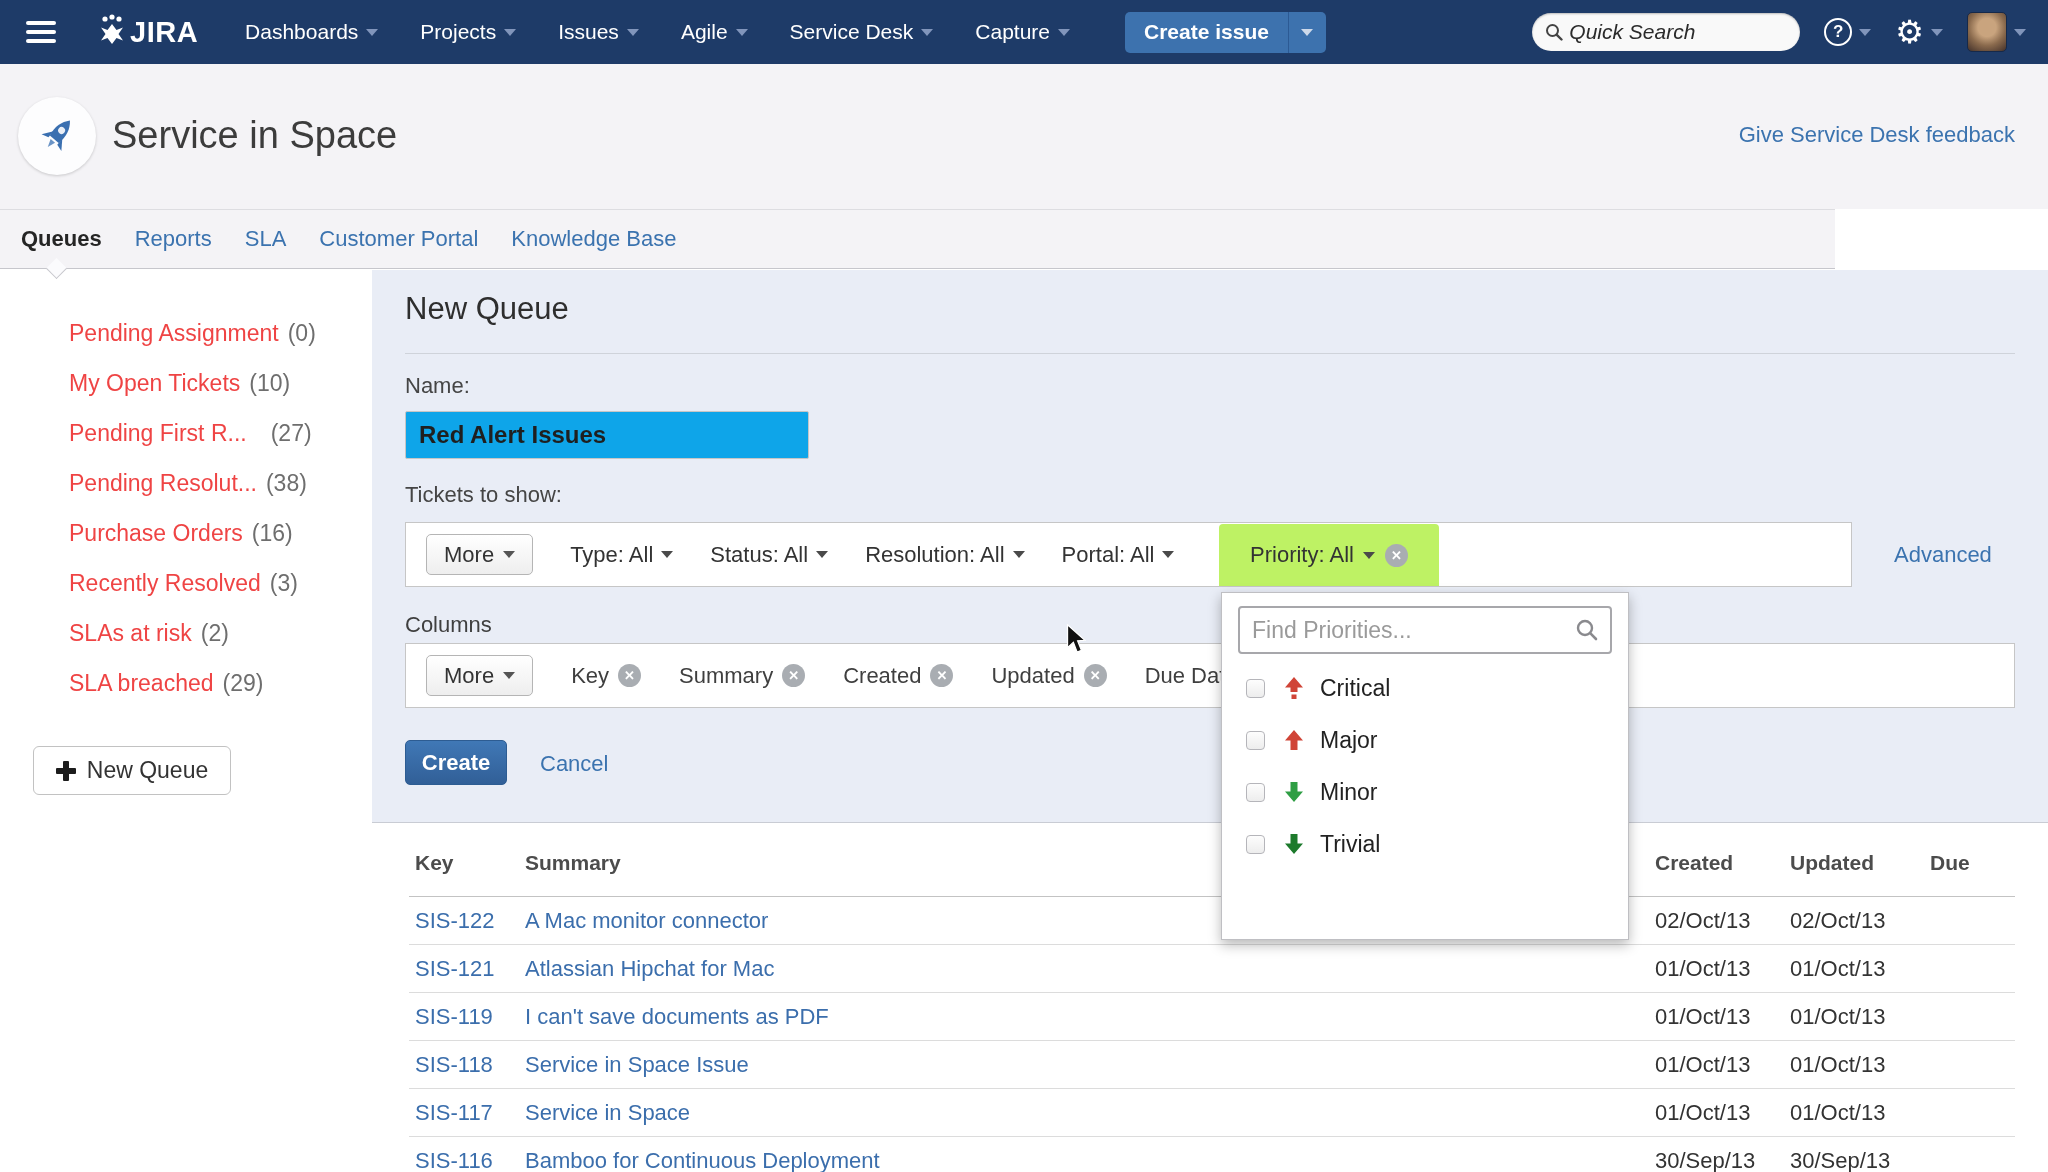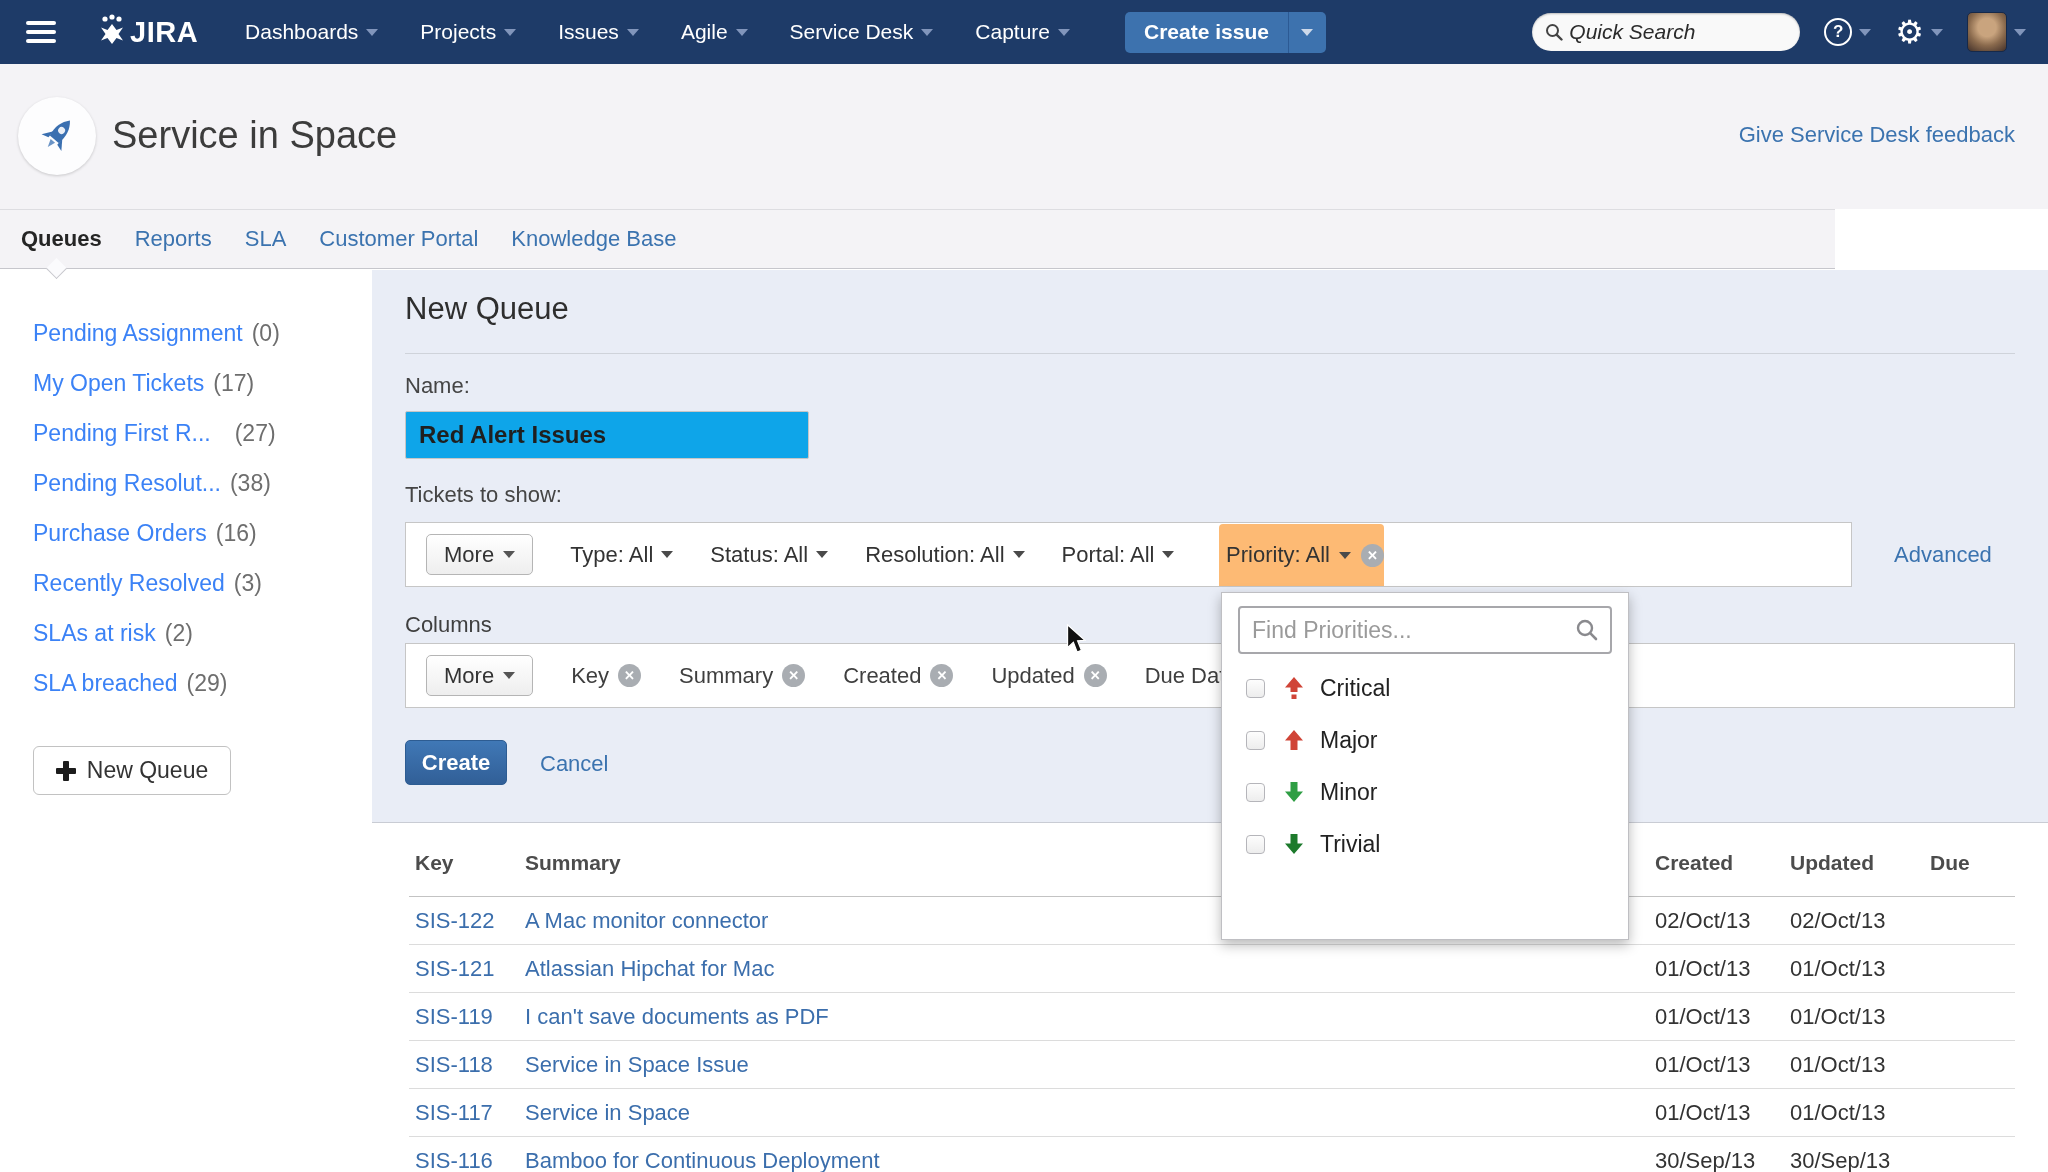--- a/index.html
+++ b/index.html
@@ -50,21 +50,21 @@
   .tabbar { position:absolute; left:0; top:209px; width:1835px; height:60px; background:#f4f3f6;
      border-top:1px solid #dddde1; border-bottom:1px solid #c6c6cc; display:flex; align-items:center; padding-left:21px; z-index:5; }
   .tab { font-size:22px; color:#3b73af; margin-right:33px; cursor:pointer; white-space:nowrap; }
   .tab.active { color:#252525; font-weight:bold; }
   .tab-notch { position:absolute; left:49px; bottom:-8px; width:15px; height:15px; background:#fbfbfd;
      transform:rotate(45deg); border-right:1px solid #c6c6cc; border-bottom:1px solid #c6c6cc; }
   
   .sidebar { position:absolute; left:0; top:270px; width:372px; height:902px; background:#fff; }
   .queue-list { list-style:none; padding-top:38px; }
   .queue-item { height:50px; display:flex; align-items:center; padding-left:33px; font-size:23px; cursor:pointer; }
-  .queue-item .q-label { color:#3b82f6; }
+  .queue-item .q-label { color:#ef4444;margin-left:36px; }
   .queue-item .q-count { color:#6e6e6e; margin-left:9px; }
   .queue-item .q-count.wide { margin-left:24px; }
   .new-queue-btn { position:absolute; left:33px; top:476px; width:198px; height:49px; background:#fff;
      border:1px solid #c2c2c2; border-radius:6px; display:flex; align-items:center; justify-content:center; cursor:pointer; }
   .plus-icon { position:relative; width:20px; height:20px; margin-right:11px; }
   .plus-icon::before, .plus-icon::after { content:""; position:absolute; background:#1c1c1c; border-radius:1px; }
   .plus-icon::before { left:7px; top:0; width:6px; height:20px; }
   .plus-icon::after { left:0; top:7px; width:20px; height:6px; }
   .new-queue-btn span.nq-label { font-size:23px; color:#333; }
   
@@ -76,22 +76,22 @@
      border:1px solid #c6c6c6; border-radius:2px; font-family:"Liberation Sans",sans-serif;
      font-size:24px; font-weight:bold; color:#1f1f1f; padding:0 13px; outline:none; }
   .tickets-label { position:absolute; left:33px; top:212px; font-size:22px; color:#454545; }
   .filter-box { position:absolute; left:33px; top:252px; width:1447px; height:65px; background:#fff;
      border:1px solid #c6c6c6; display:flex; align-items:center; padding-left:20px; }
   .more-btn { height:41px; padding:0 17px; border:1px solid #b5b5b5; border-radius:5px;
      background:linear-gradient(#ffffff,#eeeeee); display:flex; align-items:center; font-size:22px; color:#333; cursor:pointer; }
   .more-btn .caret { border-top-color:#555; margin-left:9px; }
   .filter-chip { display:flex; align-items:center; font-size:22px; color:#333; margin-left:37px; cursor:pointer; white-space:nowrap; }
   .filter-chip .caret { border-top-color:#4a4a4a; }
-  .priority-tab { position:absolute; left:813px; top:1px; bottom:0; width:165px; background:#fdba74;
-     border-radius:4px 4px 0 0; display:flex; align-items:center; justify-content:flex-end; cursor:pointer; }
+  .priority-tab { position:absolute; left:813px; top:1px; bottom:0; width:220px; background:#bef264;
+     border-radius:4px 4px 0 0; display:flex; align-items:center; justify-content:center; cursor:pointer; }
   .priority-tab .p-label { font-size:22px; color:#333; }
   .priority-tab .caret { border-top-color:#4a4a4a; }
   .x-circle { width:23px; height:23px; border-radius:50%; background:#a9adb2; color:#fff; font-size:13px; font-weight:bold;
      display:inline-flex; align-items:center; justify-content:center; margin-left:10px; cursor:pointer; flex:none; }
   .x-circle::before { content:"✕"; }
   .advanced-link { position:absolute; left:1522px; top:272px; font-size:22px; color:#3b73af; cursor:pointer; }
   .columns-label { position:absolute; left:33px; top:342px; font-size:22px; color:#3f3f3f; }
   .columns-box { position:absolute; left:33px; top:373px; width:1610px; height:65px; background:#fff;
      border:1px solid #c6c6c6; display:flex; align-items:center; padding-left:20px; }
   .col-chip { display:flex; align-items:center; font-size:22px; color:#3f3f3f; margin-left:38px; white-space:nowrap; }
@@ -227,21 +227,21 @@
 </div>
 
 <div class="sidebar">
   <ul class="queue-list">
     <li class="queue-item">
         <span class="q-label">Pending Assignment</span>
         <span class="q-count">(0)</span>
       </li>
     <li class="queue-item">
         <span class="q-label">My Open Tickets</span>
-        <span class="q-count">(17)</span>
+        <span class="q-count">(10)</span>
       </li>
     <li class="queue-item">
         <span class="q-label">Pending First R...</span>
         <span class="q-count wide">(27)</span>
       </li>
     <li class="queue-item">
         <span class="q-label">Pending Resolut...</span>
         <span class="q-count">(38)</span>
       </li>
     <li class="queue-item">

